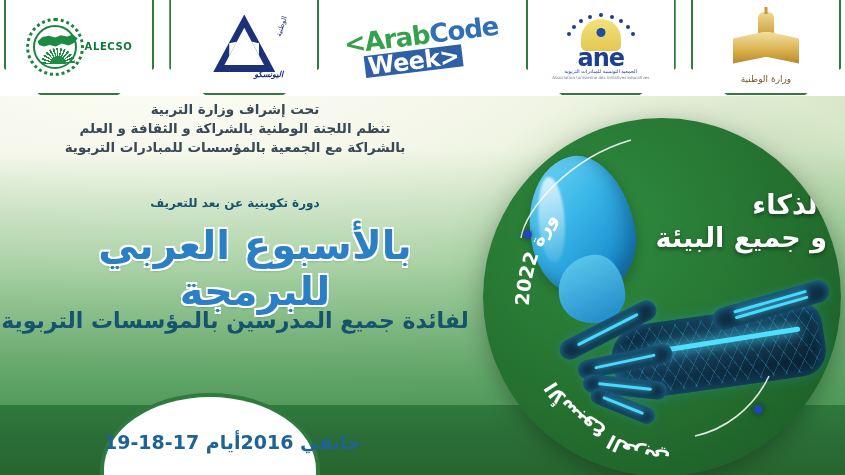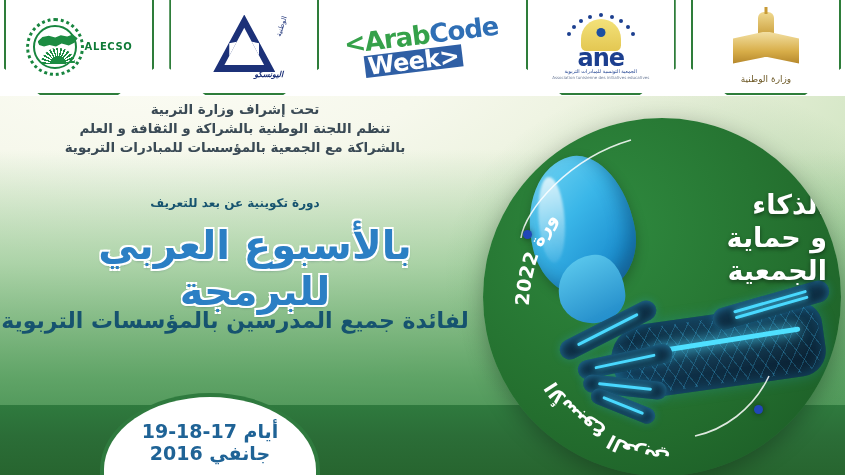--- a/index.html
+++ b/index.html
@@ -203,21 +203,21 @@
     text-align:center; direction:rtl; z-index:5;
     font-size:16px; color:#1d5f7c;
   }
 
   
   .date-badge{
     position:absolute; left:100px; bottom:0; width:220px; height:82px;
     background:#ffffff;
     border:4px solid #2f7a3e; border-bottom:none;
     border-radius:112px 112px 0 0 / 78px 78px 0 0;
-    display:flex; flex-direction:column; align-items:center; justify-content:center;
+    display:flex; flex-direction:row; align-items:center; 
     padding-top:12px;
     z-index:7;
   }
   .date-line{
     direction:rtl; color:#1f6396; font-weight:bold; font-size:19px; line-height:1.18;
     white-space:nowrap;
   }
 
   
   .circle-badge{
@@ -422,21 +422,21 @@
     <svg class="cb-arc" viewBox="0 0 358 358">
       <path d="M148 22 C 86 40, 42 92, 38 120" fill="none" stroke="#ffffff" stroke-width="1.6" opacity=".85"></path>
       <path d="M286 258 C 270 292, 240 312, 212 318" fill="none" stroke="#ffffff" stroke-width="1.6" opacity=".85"></path>
     </svg>
 
     <div class="node-dot node-a"></div>
     <div class="node-dot node-b"></div>
 
     <div class="cb-title">
       <div>الذكاء</div>
-      <div>و حماية الجمعية</div>
+      <div>و جميع البيئة</div>
     </div>
 
     <svg class="curved-text" viewBox="0 0 358 358">
       <defs>
         <path id="arcPathRight" d="M 196 336 A 158 158 0 0 1 50 206"></path>
         <path id="arcPathLeft" d="M 46 188 A 158 158 0 0 1 78 96"></path>
       </defs>
       <text>
         <textPath href="#arcPathRight" startOffset="4%">الأسبوع العربي</textPath>
       </text>

